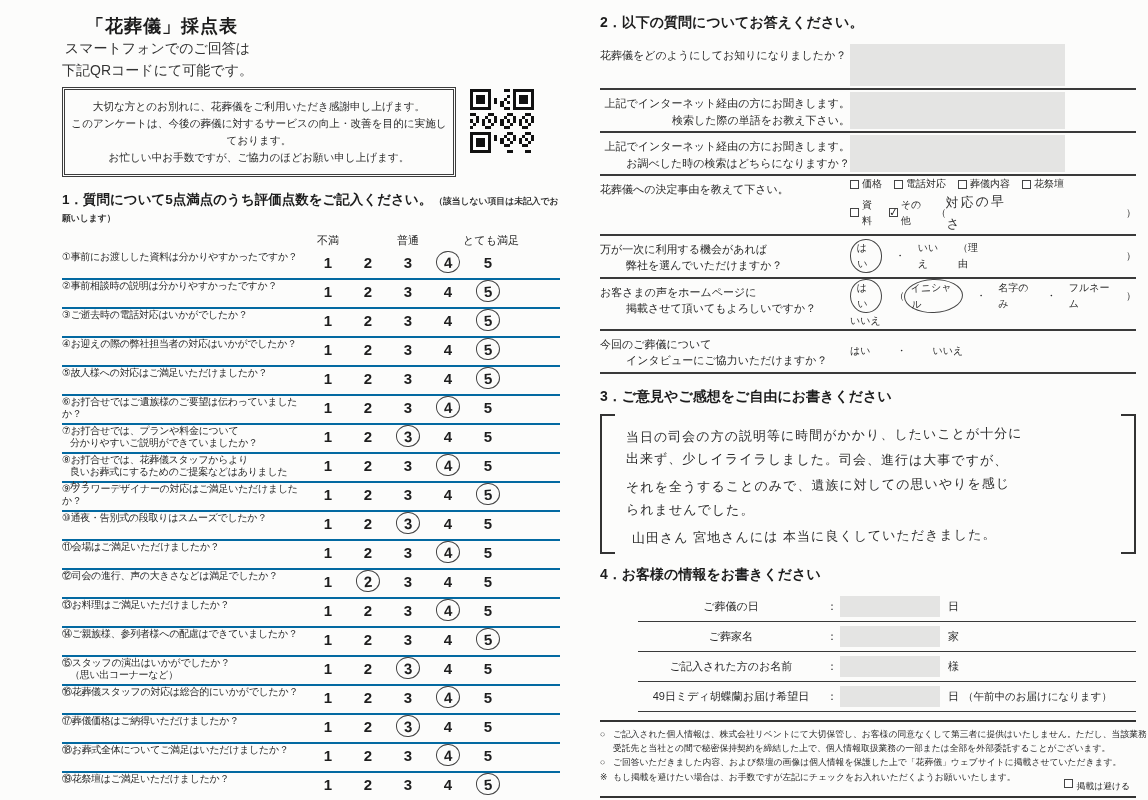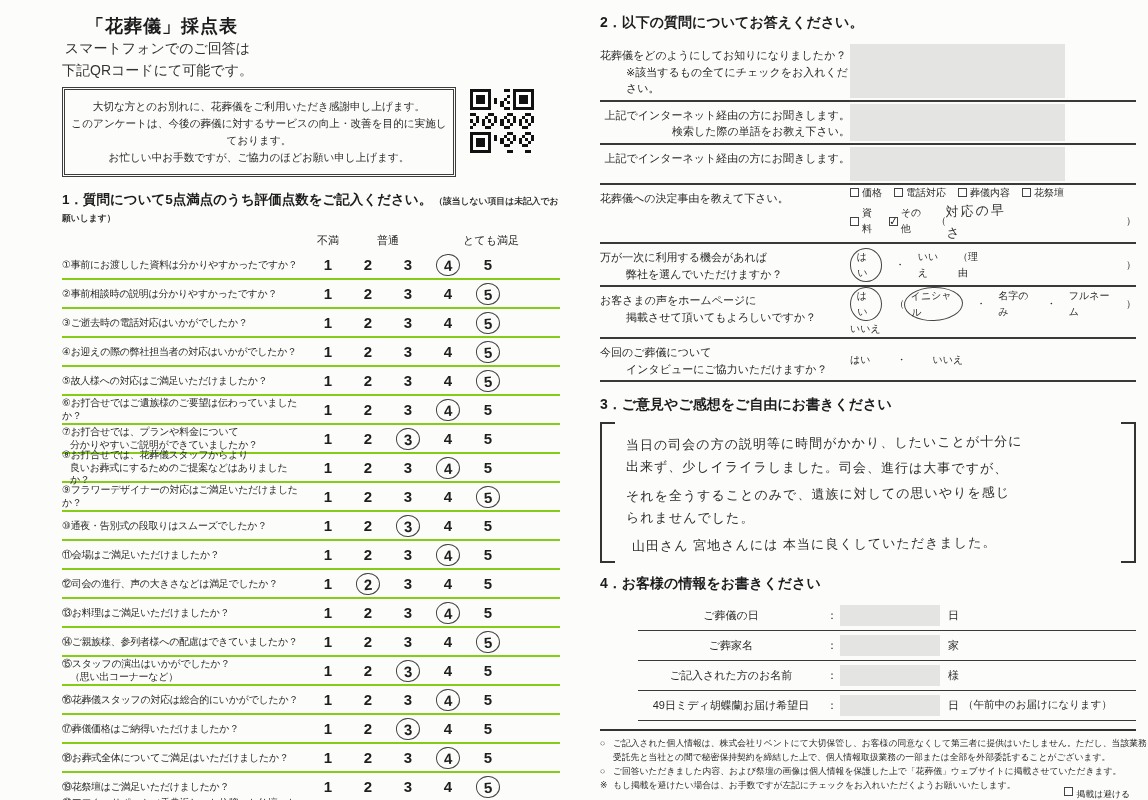--- a/index.html
+++ b/index.html
@@ -20,23 +20,23 @@
     width:394px; border:3px double #3c3c3c; padding:8px 4px;
     text-align:center; font-size:10.6px; line-height:1.6; color:#2a2a2a;
   }
   .qr-box { width:64px; height:64px; margin-left:14px; margin-top:2px; }
   .s1-title { margin-top:14px; font-size:13.5px; font-weight:bold; color:#1c1c1c; }
   .s1-title .small-note { font-size:8.8px; font-weight:bold; color:#333; margin-left:2px; }
   .rating-table { margin-top:8px; }
   .scale-row { position:relative; height:18px; font-size:11px; color:#2a2a2a; }
   .scale-row span { position:absolute; text-align:center; }
   .scale-low  { left:246px; width:40px; }
-  .scale-mid  { left:306px; width:40px; }
+  .scale-mid  { left:326px; width:40px; }
   .scale-high { left:369px; width:120px; }
-  .q-row { display:flex; align-items:center; height:29px; border-bottom:2px solid #84cc16; }
+  .q-row { display:flex; align-items:flex-start; height:29px; border-bottom:2px solid #0369a1; }
   .q-label {
     width:246px; padding-right:2px; font-size:10px; letter-spacing:-0.3px;
     line-height:1.22; color:#2a2a2a; display:flex; flex-direction:column; justify-content:center;
   }
   .q-label .l2 { display:block; padding-left:8px; }
   .q-points { display:flex; }
   .pt { width:40px; text-align:center; font-size:15px; font-weight:bold; color:#1e1e1e;
         display:flex; align-items:center; justify-content:center; }
   .circled {
     display:inline-flex; align-items:center; justify-content:center;
@@ -667,38 +667,38 @@
     <div class="back-note">※裏面もご回答お願いいたします。</div>
   </div>
 
   <div class="col-right">
     <div class="sec-title">2．以下の質問についてお答えください。</div>
 
     <div class="s2-table">
       <div class="s2-row h48">
         <div class="s2-label">
           <span>花葬儀をどのようにしてお知りになりましたか？</span>
-          <span class="l2">※該当するもの全てにチェックをお入れください。</span>
         </div>
         <div class="s2-answer">
           <div class="redacted"></div>
         </div>
       </div>
       <div class="s2-row h40">
         <div class="s2-label">
           <span>上記でインターネット経由の方にお聞きします。</span>
           <span class="l2">検索した際の単語をお教え下さい。</span>
         </div>
         <div class="s2-answer">
           <div class="redacted"></div>
         </div>
       </div>
       <div class="s2-row h40">
         <div class="s2-label">
           <span>上記でインターネット経由の方にお聞きします。</span>
+          <span class="l2">お調べした時の検索はどちらになりますか？</span>
         </div>
         <div class="s2-answer">
           <div class="redacted"></div>
         </div>
       </div>
       <div class="s2-row h36">
         <div class="s2-label">
           <span>花葬儀への決定事由を教えて下さい。</span>
         </div>
         <div class="s2-answer">

